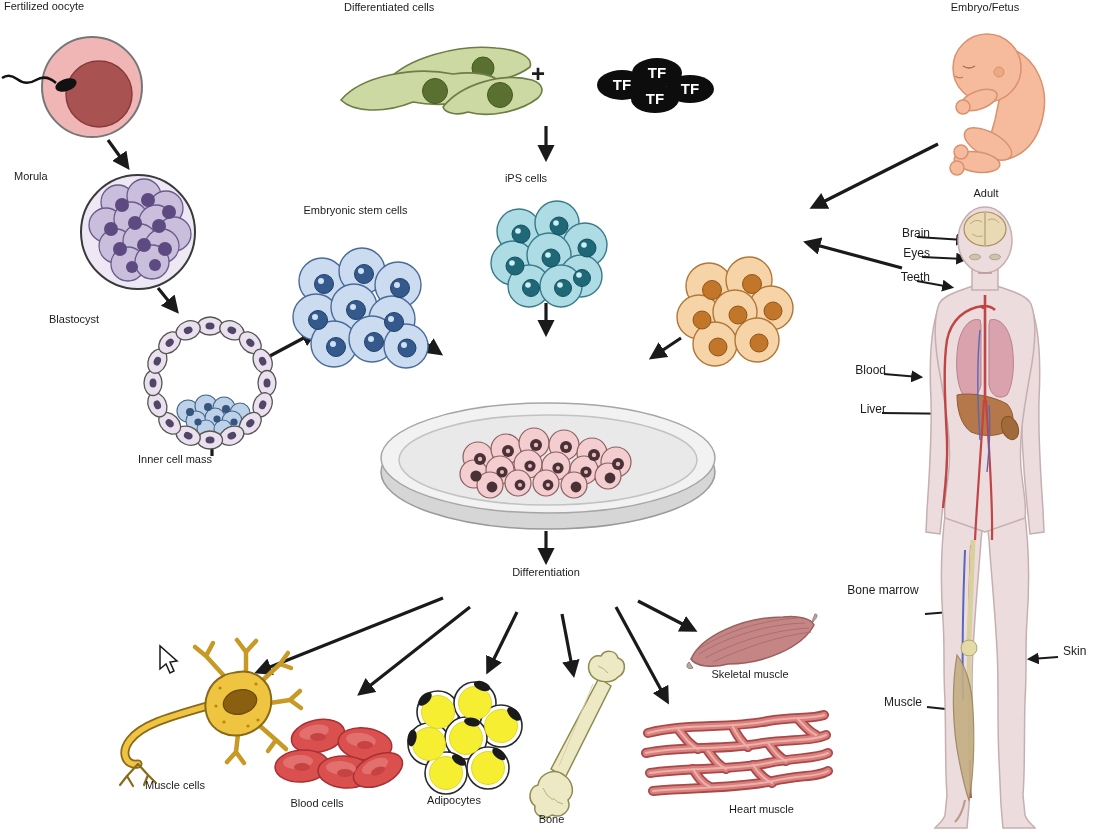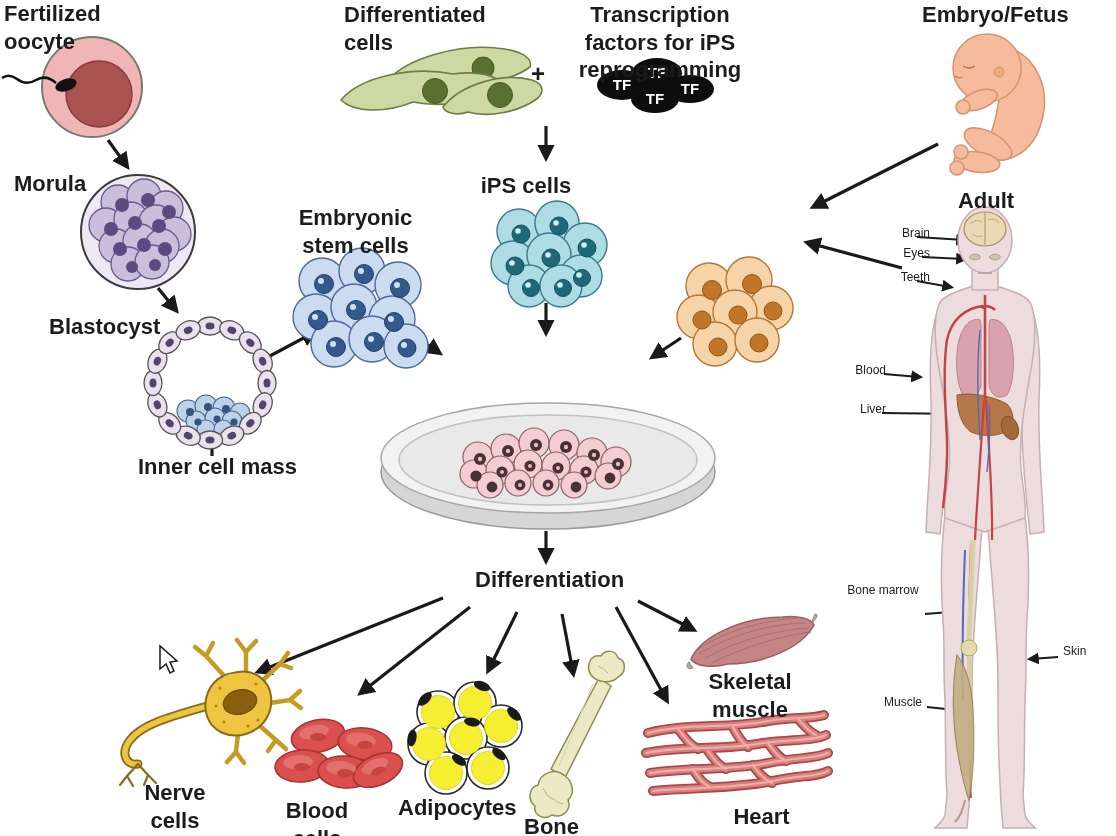--- a/index.html
+++ b/index.html
@@ -1,22 +1,22 @@
 <!DOCTYPE html>
 <html style="--background: #ffffff; --text-color: #1c1c1c; --arrow-color: #1a1a1a; --oocyte-outer: #f0b6b6; --oocyte-nucleus: #a85252; --morula-cell: #c9bedc; --morula-nucleus: #5c4a80; --blastocyst-cell: #ebe1ee; --blastocyst-nucleus: #4f4668; --inner-mass-cell: #bdd2e8; --embryonic-cell: #ccdcf0; --embryonic-nucleus: #34598c; --differentiated-cell: #cdd9a3; --differentiated-nucleus: #5a7030; --tf-oval: #0d0d0d; --tf-text: #ffffff; --ips-cell: #aedce4; --ips-nucleus: #1f6878; --multipotent-cell: #f7d4a8; --multipotent-nucleus: #c1762a; --dish-cell: #f3cdd0; --dish-cell-nucleus: #4a3136; --nerve-cell: #eec440; --blood-cell: #d9504e; --adipocyte: #f6ee30; --bone-fill: #ece9c4; --skeletal-muscle-fill: #c58585; --heart-muscle-fill: #d97f7c; --fetus-skin: #f6bb9d; --adult-body: #ecdcdd;"><head>
 <meta charset="utf-8">
 <style>
   html,body{margin:0;padding:0;background:#fff;}
   .canvas{
     position:relative;width:1116px;height:836px;background:var(--background,#fff);
     font-family:"Liberation Sans",sans-serif;overflow:hidden;
   }
   .lbl{
-    position:absolute;color:var(--text-color,#1c1c1c);font-weight:700;
-    font-size:22px;line-height:1.25;white-space:normal;
+    position:absolute;color:var(--text-color,#1c1c1c);font-weight:400;
+    font-size:11px;line-height:1.25;white-space:normal;
   }
   .lbl.center{text-align:center;}
   .lbl.right{text-align:right;}
   .lbl.plain{font-weight:400;font-size:12px;}
   .plus{position:absolute;font-size:24px;font-weight:700;color:#1c1c1c;}
   svg{position:absolute;overflow:visible;}
   #arrows{left:0;top:0;}
 </style>
 </head>
 <body>
@@ -593,26 +593,25 @@
     </g>
   </svg>
 
   <div class="lbl" style="left:4px;top:0px;width:160px">Fertilized oocyte</div>
   <div class="lbl" style="left:14px;top:170px">Morula</div>
   <div class="lbl" style="left:49px;top:313px">Blastocyst</div>
   <div class="lbl" style="left:138px;top:453px;width:160px">Inner cell mass</div>
   <div class="lbl center" style="left:298px;top:204px;width:115px">Embryonic stem cells</div>
   <div class="lbl" style="left:344px;top:1px;width:175px">Differentiated cells</div>
   <div class="plus" style="left:531px;top:60px">+</div>
-  <div class="lbl center" style="left:560px;top:1px;width:200px">Transcription factors for iPS reprogramming</div>
   <div class="lbl center" style="left:480px;top:172px;width:92px">iPS cells</div>
   <div class="lbl center" style="left:475px;top:566px;width:142px">Differentiation</div>
   <div class="lbl center" style="left:922px;top:1px;width:126px">Embryo/Fetus</div>
   <div class="lbl center" style="left:957px;top:187px;width:58px">Adult</div>
-  <div class="lbl center" style="left:120px;top:779px;width:110px">Nerve cells</div>
+  <div class="lbl center" style="left:120px;top:779px;width:110px">Muscle cells</div>
   <div class="lbl center" style="left:262px;top:797px;width:110px">Blood cells</div>
   <div class="lbl center" style="left:398px;top:794px;width:112px">Adipocytes</div>
   <div class="lbl center" style="left:524px;top:813px;width:55px">Bone</div>
   <div class="lbl center" style="left:694px;top:803px;width:135px">Heart muscle</div>
   <div class="lbl center" style="left:680px;top:668px;width:140px">Skeletal muscle</div>
 
   <div class="lbl plain right" style="left:880px;top:226px;width:50px">Brain</div>
   <div class="lbl plain right" style="left:884px;top:246px;width:46px">Eyes</div>
   <div class="lbl plain right" style="left:870px;top:270px;width:60px">Teeth</div>
   <div class="lbl plain right" style="left:834px;top:363px;width:52px">Blood</div>

